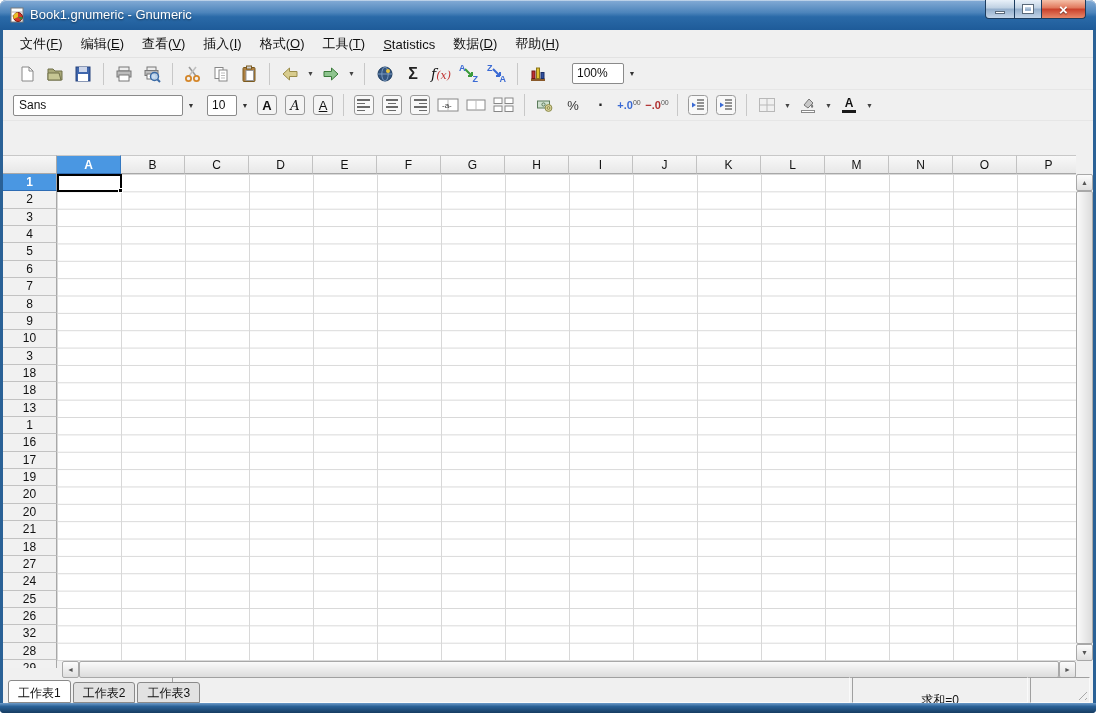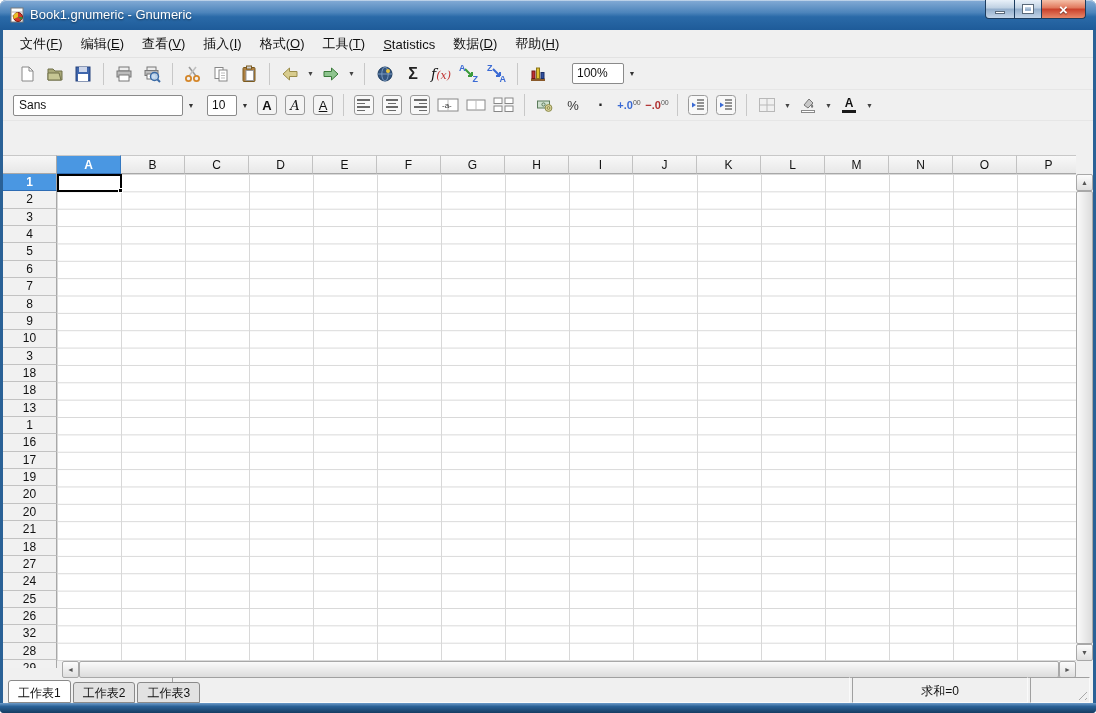--- a/index.html
+++ b/index.html
@@ -145,21 +145,21 @@
 
   
   .sheet-tabs { position:absolute; left:8px; top:678px; height:25px; display:flex; align-items:flex-end; }
   .sheet-tab { height:21px; padding:2px 9px 0; font-size:12px; color:#111; background:#e2e2e2;
     border:1px solid #8a8a8a; border-radius:3px 3px 0 0; margin-right:2px; white-space:nowrap; }
   .sheet-tab.active { height:23px; background:#fff; font-weight:normal; padding-top:4px;
     box-shadow:inset 0 1px 0 #fff; }
   .status-panel { position:absolute; top:677px; height:26px; background:#f0f0f0;
     border:1px solid; border-color:#a0a0a0 #fafafa #fafafa #a0a0a0; }
   .sp-left  { left:172px; width:678px; }
-  .sp-sum   { left:852px; width:176px; text-align:center; font-size:12px; color:#111; padding-top:5px; }
+  .sp-sum   { left:852px; width:176px; text-align:center; font-size:12px; color:#111; padding-top:14px; }
   .sp-right { left:1030px; width:60px; }
   .resize-grip { position:absolute; right:2px; bottom:2px; width:12px; height:12px;
     background:repeating-linear-gradient(135deg, transparent 0 3px, #a8a8a8 3px 4px);
     clip-path:polygon(100% 0, 100% 100%, 0 100%); }
 </style>
 </head>
 <body>
 
 <div class="window">
 

